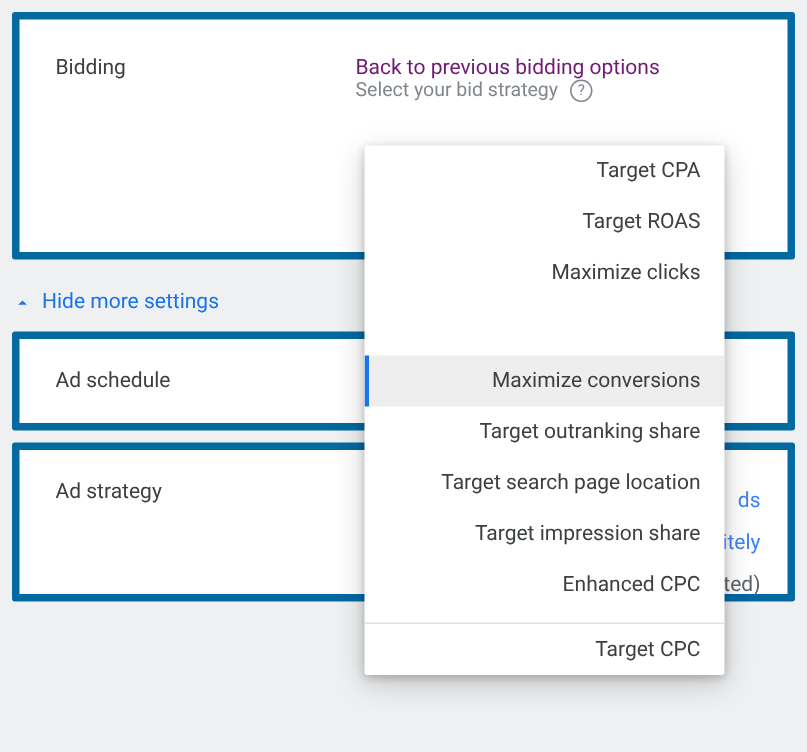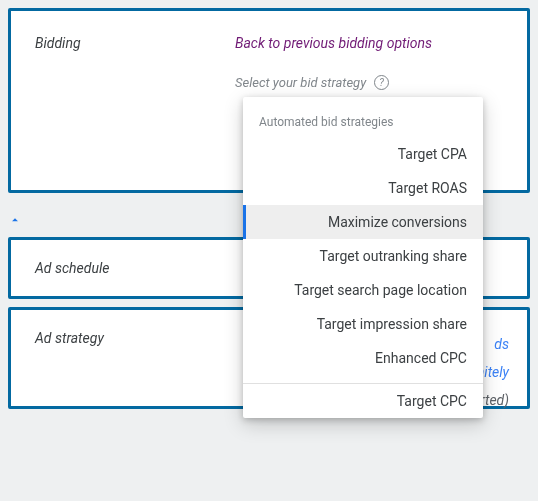--- a/index.html
+++ b/index.html
@@ -8,25 +8,24 @@
     background: #eef0f1;
     width: 538px;
     height: 501px;
     overflow: hidden;
     position: relative;
     font-size: 14px;
     color: #3c4043;
   }
   .card {
     background: #fff;
-    border: 3px solid #0369a1;
+    border: 5px solid #0369a1;
     border-radius: 2px;
     margin: 8px 8px 0 8px;
     position: relative;
-    font-style: italic;
   }
   .bidding-card {
     padding: 24px 24px 100px 24px;
     display: flex;
     align-items: flex-start;
   }
   .section-label {
     color: #3c4043;
     font-size: 14px;
     width: 200px;
@@ -35,21 +34,20 @@
   .right-col { flex: 1; }
   .link-blue {
     color: #701a75;
     font-size: 14px;
     cursor: pointer;
     display: inline-block;
   }
   .select-label {
     color: #80868b;
     font-size: 13px;
-    margin-top: 24px;
     display: flex;
     align-items: center;
     gap: 8px;
   }
   .help-circle {
     width: 15px; height: 15px;
     border: 1.3px solid #80868b;
     border-radius: 50%;
     display: inline-flex;
     align-items: center;
@@ -112,20 +110,21 @@
     padding: 8px 16px;
     font-size: 14px;
     color: #3c4043;
     cursor: pointer;
     line-height: 18px;
     text-align: right;
   }
   .option.selected {
     background: #eeeeee;
     position: relative;
+    margin-top: 38px;
   }
   .option.selected::before {
     content: "";
     position: absolute;
     left: 0; top: 0; bottom: 0;
     width: 3px;
     background: #1a73e8;
   }
   .divider {
     height: 1px;
@@ -146,37 +145,38 @@
     </div>
   </div>
 </div>
 
 <div class="hide-settings-row">
   <span class="chevron-up">
     <svg viewBox="0 0 24 24" width="14" height="14">
         <path fill="#1a73e8" d="M7 14l5-5 5 5z"></path>
       </svg>
   </span>
+  <span>Hide more settings</span>
 </div>
 
 <div class="card simple-card">
   <div class="section-label">Ad schedule</div>
 </div>
 
 <div class="card simple-card ad-rotation-card" style="position:relative;">
   <div class="section-label">Ad strategy</div>
   <span class="bg-text l1">ds</span>
   <span class="bg-text l2">nitely</span>
   <span class="bg-text l3">ported)</span>
 </div>
 
 <div class="dropdown">
-  <div class="group-header">Automated bid strategies</div>
   <div class="option">Target CPA</div>
   <div class="option">Target ROAS</div>
+  <div class="option">Maximize clicks</div>
   <div class="option selected">Maximize conversions</div>
   <div class="option">Target outranking share</div>
   <div class="option">Target search page location</div>
   <div class="option">Target impression share</div>
   <div class="option">Enhanced CPC</div>
   <div class="divider"></div>
   <div class="option">Target CPC</div>
 </div>
 
 </body></html>

